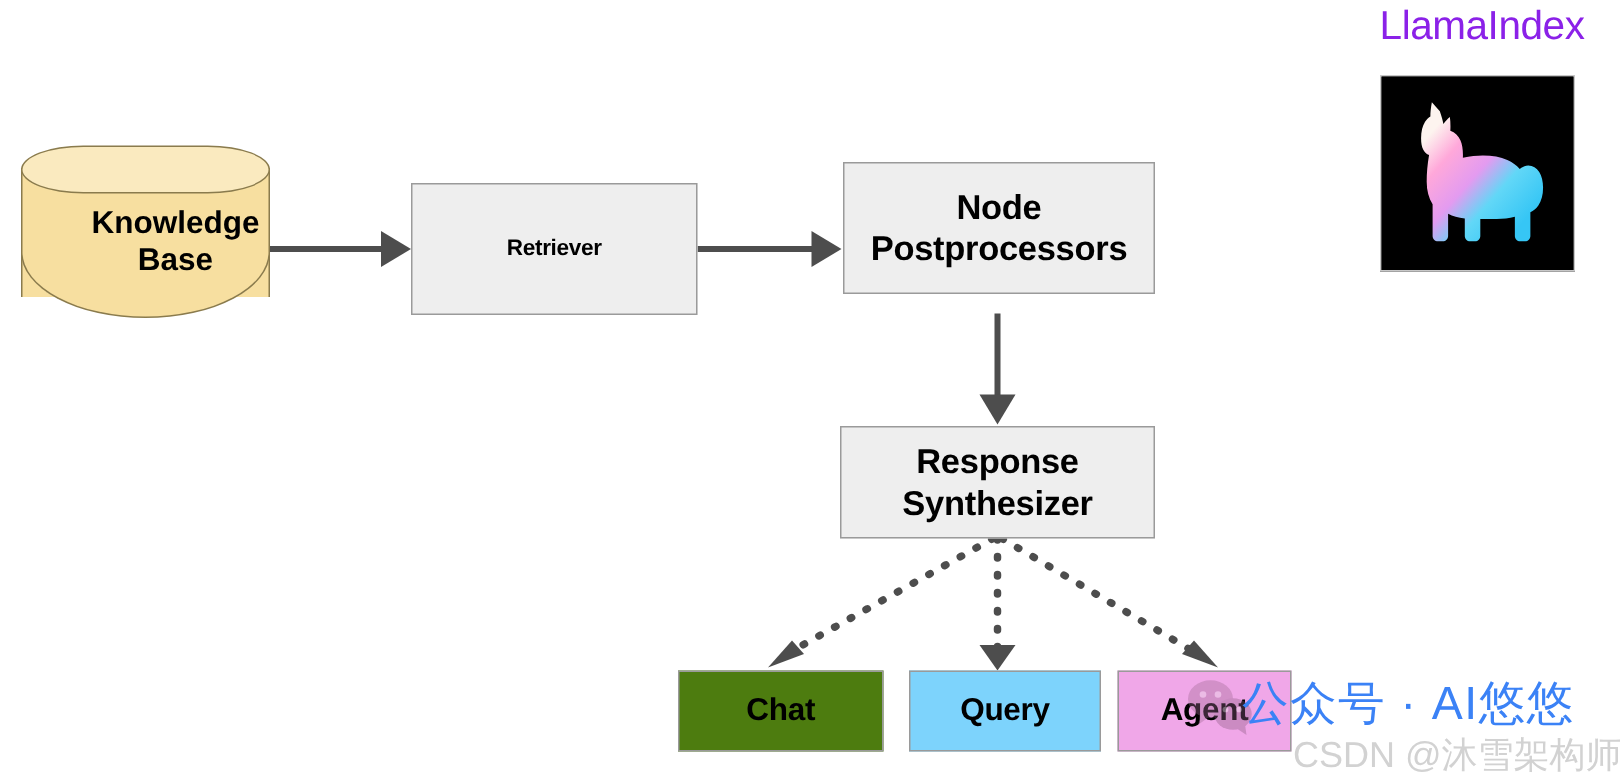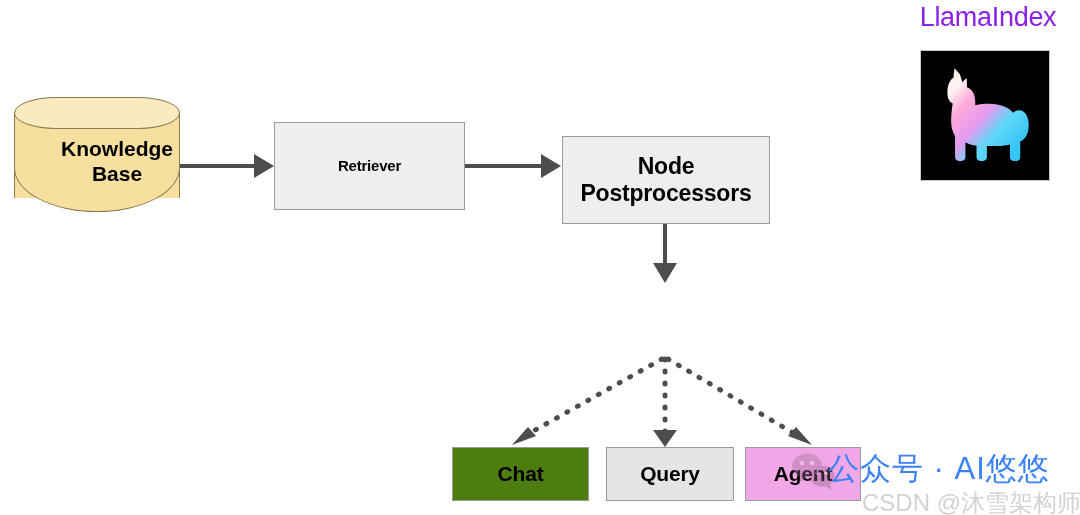--- a/index.html
+++ b/index.html
@@ -36,38 +36,38 @@
   }
   .node .label { display: block; white-space: pre-line; }
 
   .node-grey { background: #eeeeee; }
 
   #node-retriever {
     left: 274px; top: 122px; width: 191px; height: 88px;
     font-size: 15px;
   }
   #node-postprocessors {
-    left: 562px; top: 136px; width: 208px; height: 88px;
+    left: 562px; top: 108px; width: 208px; height: 88px;
     font-size: 23px;
   }
   #node-synthesizer {
     left: 560px; top: 284px; width: 210px; height: 75px;
     font-size: 23px;
   }
 
   
   #node-chat {
     left: 452px; top: 447px; width: 137px; height: 54px;
     font-size: 21px;
     background: #4d7c0f;
   }
   #node-query {
     left: 606px; top: 447px; width: 128px; height: 54px;
     font-size: 21px;
-    background: #e5e5e5;
+    background: #7dd3fc;
   }
   #node-agent {
     left: 745px; top: 447px; width: 116px; height: 54px;
     font-size: 21px;
     background: #f0a7e8;
   }
 
   
   #node-knowledge-base {
     position: absolute;
@@ -270,20 +270,24 @@
   <div class="node node-grey" id="node-postprocessors">
     <span class="label">Node
 Postprocessors</span>
   </div>
 
   <div class="conn" id="conn-postproc-synth">
     <div class="shaft"></div>
     <div class="head"></div>
   </div>
 
+  <div class="node node-grey" id="node-synthesizer">
+    <span class="label">Response
+Synthesizer</span>
+  </div>
 
   <div class="node" id="node-chat">
     <span class="label">Chat</span>
   </div>
   <div class="node" id="node-query">
     <span class="label">Query</span>
   </div>
   <div class="node" id="node-agent">
     <span class="label">Agent</span>
   </div>

